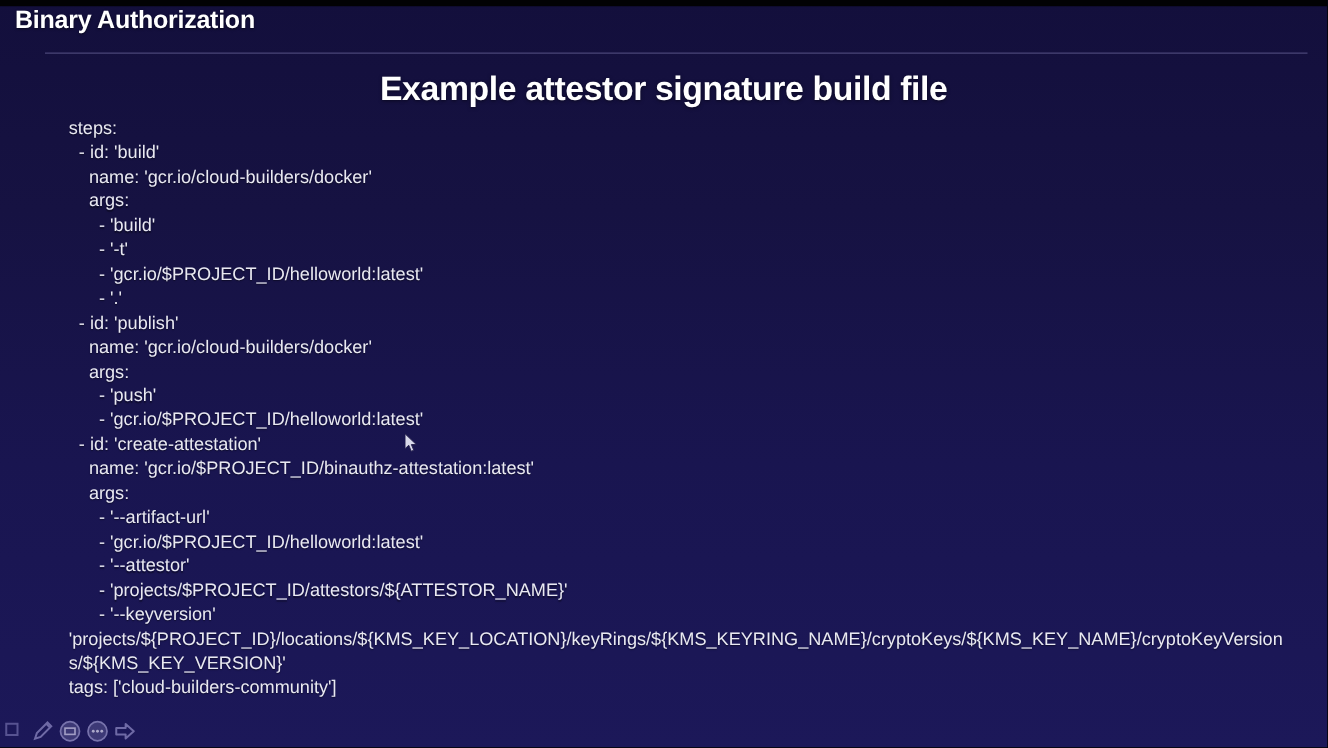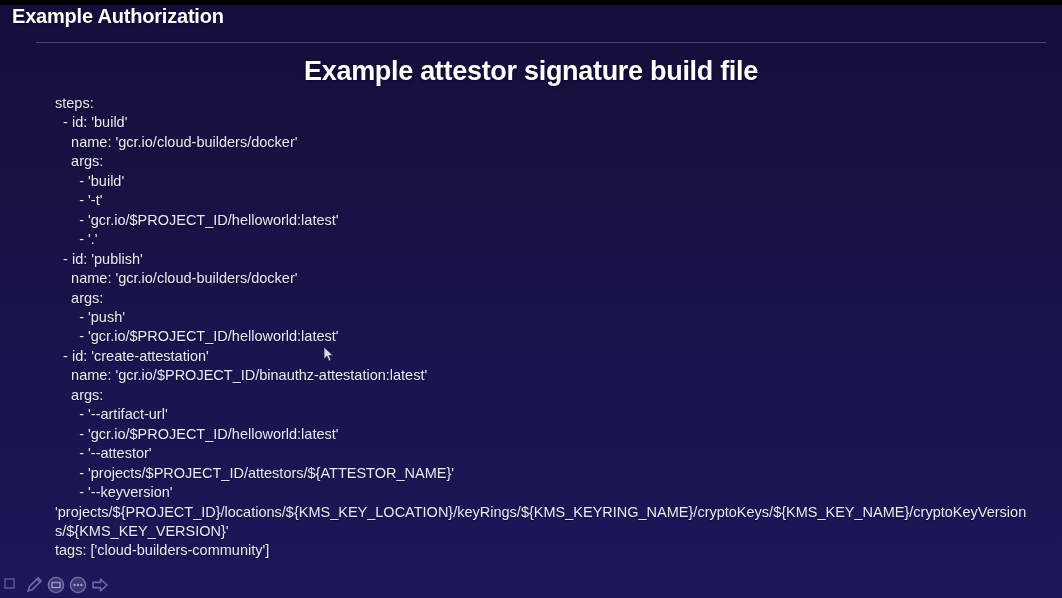--- a/index.html
+++ b/index.html
@@ -112,21 +112,21 @@
     display: block;
   }
 </style>
 </head>
 <body>
 
 <div id="slide">
 
   <div class="topbar"></div>
 
-  <div class="header-title">Example Authorization</div>
+  <div class="header-title">Binary Authorization</div>
 
   <div class="header-rule"></div>
 
   <div class="slide-title">Example attestor signature build file</div>
 
   <div class="code-block" id="code-block"><div class="code-line">steps:</div><div class="code-line">  - id: 'build'</div><div class="code-line">    name: 'gcr.io/cloud-builders/docker'</div><div class="code-line">    args:</div><div class="code-line">      - 'build'</div><div class="code-line">      - '-t'</div><div class="code-line">      - 'gcr.io/$PROJECT_ID/helloworld:latest'</div><div class="code-line">      - '.'</div><div class="code-line">  - id: 'publish'</div><div class="code-line">    name: 'gcr.io/cloud-builders/docker'</div><div class="code-line">    args:</div><div class="code-line">      - 'push'</div><div class="code-line">      - 'gcr.io/$PROJECT_ID/helloworld:latest'</div><div class="code-line">  - id: 'create-attestation'</div><div class="code-line">    name: 'gcr.io/$PROJECT_ID/binauthz-attestation:latest'</div><div class="code-line">    args:</div><div class="code-line">      - '--artifact-url'</div><div class="code-line">      - 'gcr.io/$PROJECT_ID/helloworld:latest'</div><div class="code-line">      - '--attestor'</div><div class="code-line">      - 'projects/$PROJECT_ID/attestors/${ATTESTOR_NAME}'</div><div class="code-line">      - '--keyversion'</div><div class="code-line wrap">'projects/${PROJECT_ID}/locations/${KMS_KEY_LOCATION}/keyRings/${KMS_KEYRING_NAME}/cryptoKeys/${KMS_KEY_NAME}/cryptoKeyVersions/${KMS_KEY_VERSION}'</div><div class="code-line">tags: ['cloud-builders-community']</div></div>
 
   <svg class="cursor" viewBox="0 0 12 16" style="left: 324px; top: 347px;">
     <polygon points="0,0 0,12 3,9.2 5,14 7,13.2 5.1,8.6 9,8.6" fill="#d9d9ea" stroke="#2a2550" stroke-width="0.8"></polygon>
   </svg>

